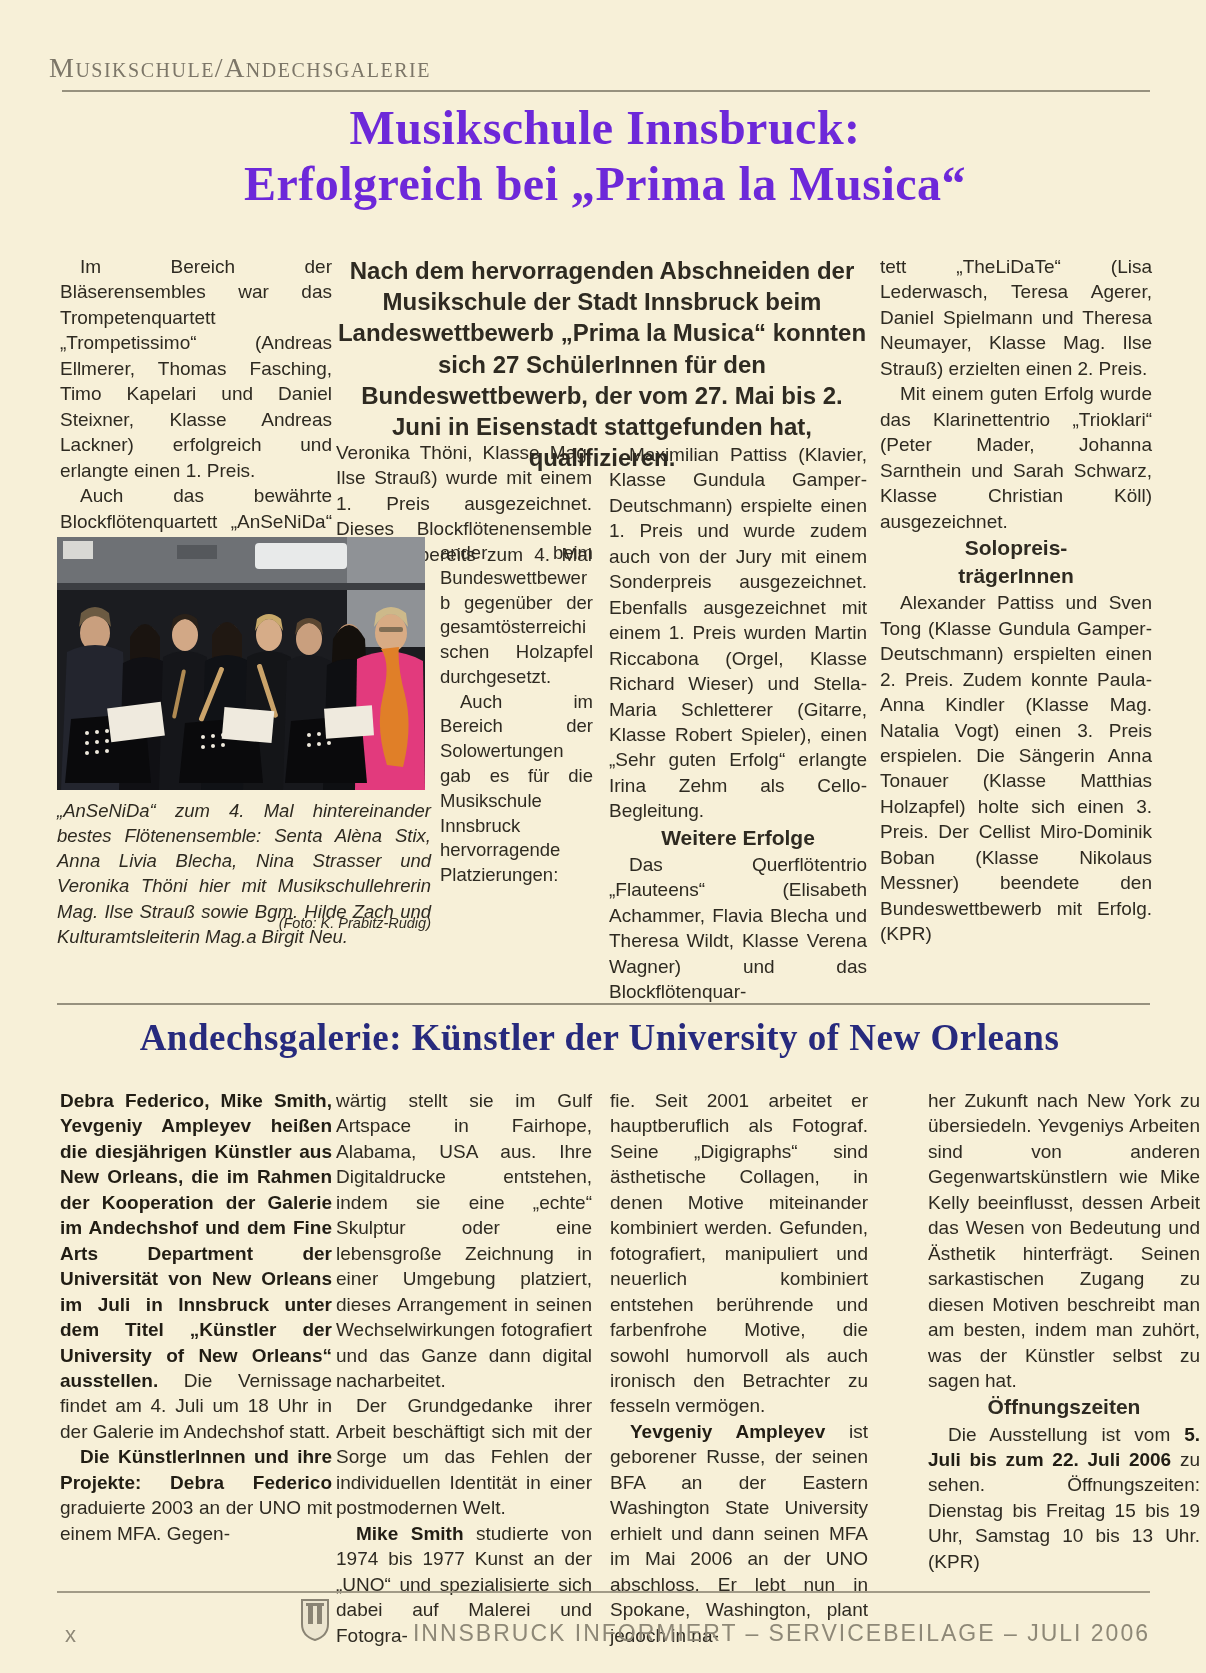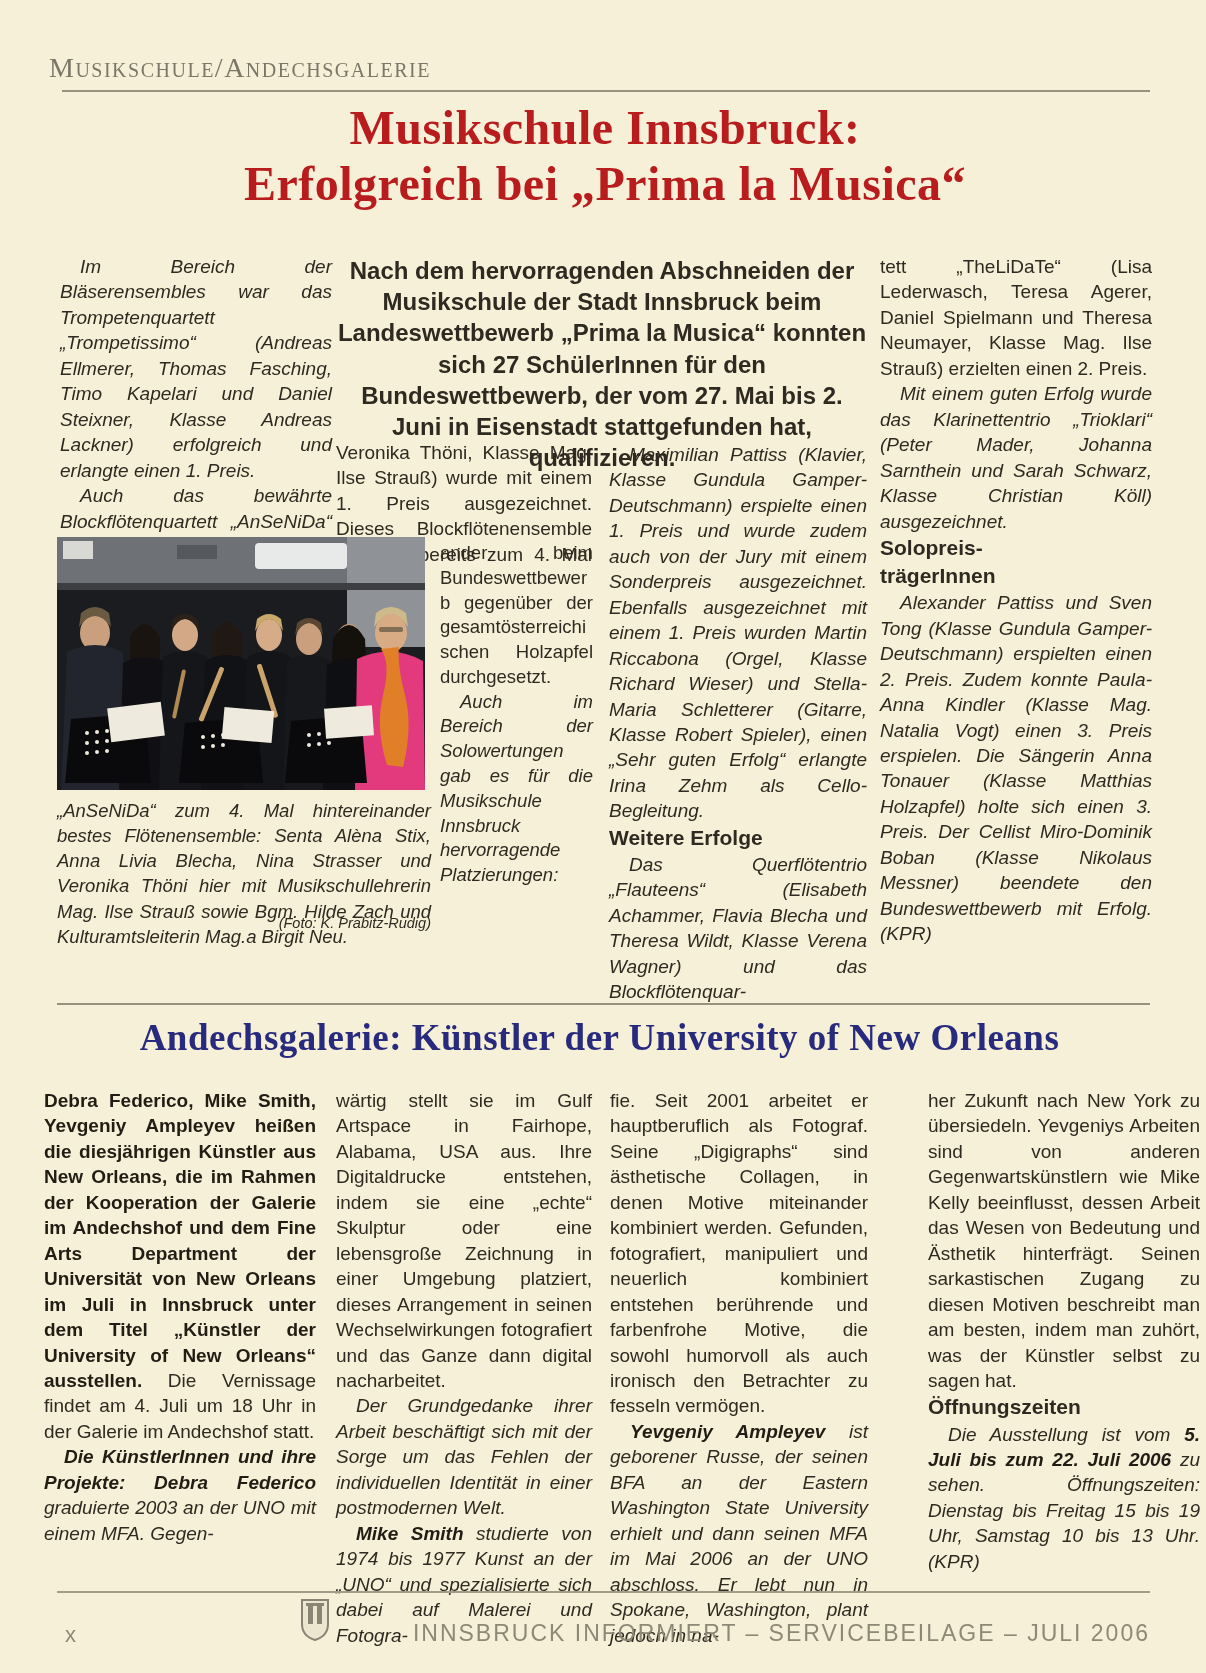--- a/index.html
+++ b/index.html
@@ -17,21 +17,21 @@
     font-family:"Liberation Serif", serif;
     font-variant:small-caps;
     font-size:28px;
     letter-spacing:1.5px;
     color:#7c7668;
   }
   .rule{height:2px;background:#97917e;}
   .title{
     font-family:"Liberation Serif", serif;
     font-weight:bold;
-    color:#b91c1c;
+    color:#6d28d9;
     font-size:48px;
     line-height:1.17;
     text-align:center;
     letter-spacing:0.5px;
   }
   .headline2{
     font-family:"Liberation Serif", serif;
     font-weight:bold;
     color:#272a7d;
     font-size:37px;
@@ -39,23 +39,24 @@
     letter-spacing:0.5px;
   }
   .lead{
     font-weight:bold;
     font-size:24px;
     line-height:1.3;
     text-align:center;
   }
   .col{font-size:19px;line-height:1.34;text-align:justify;hyphens:auto;overflow-wrap:break-word;}
   .col p{margin:0;}
-  .indent{text-indent:20px;font-style:italic;}
+  .indent{text-indent:20px;}
   .subhead{
     font-weight:bold;
+    text-align:center;
     font-size:21px;
     margin:12px 0 5px 0;
     white-space:pre-line;
     text-indent:0;
   }
   .caption{
     font-style:italic;
     font-size:18.5px;
     line-height:1.36;
     text-align:justify;
@@ -217,21 +218,21 @@
     <p class="indent">Mit einem guten Erfolg wurde das Klarinettentrio „Trioklari“ (Peter Mader, Johanna Sarnthein und Sarah Schwarz, Klasse Christian Köll) ausgezeichnet.</p>
     <p class="subhead">Solopreis-
 trägerInnen</p>
     <p class="indent">Alexander Pattiss und Sven Tong (Klasse Gundula Gamper-Deutschmann) erspielten einen 2. Preis. Zudem konnte Paula-Anna Kindler (Klasse Mag. Natalia Vogt) einen 3. Preis erspielen. Die Sängerin Anna Tonauer (Klasse Matthias Holzapfel) holte sich einen 3. Preis. Der Cellist Miro-Dominik Boban (Klasse Nikolaus Messner) beendete den Bundeswettbewerb mit Erfolg. (KPR)</p>
   </div>
 
   <div class="abs rule" style="left:57px;top:1003px;width:1093px;"></div>
 
   <div class="abs headline2" style="left:53px;top:1016px;width:1093px;">Andechsgalerie: Künstler der University of New Orleans</div>
 
-  <div class="abs col" style="left:44px;top:1088px;width:272px;">
+  <div class="abs col" style="left:60px;top:1088px;width:272px;">
     <p><b>Debra Federico, Mike Smith, Yevgeniy Ampleyev heißen die diesjährigen Künstler aus New Orleans, die im Rahmen der Kooperation der Galerie im Andechshof und dem Fine Arts Department der Universität von New Orleans im Juli in Innsbruck unter dem Titel „Künstler der University of New Orleans“ ausstellen.</b><span> Die Vernissage findet am 4. Juli um 18 Uhr in der Galerie im Andechshof statt.</span></p>
     <p class="indent"><b>Die KünstlerInnen und ihre Projekte: Debra Federico</b><span> graduierte 2003 an der UNO mit einem MFA. Gegen-</span></p>
   </div>
 
   <div class="abs col" style="left:336px;top:1088px;width:256px;">
     <p>wärtig stellt sie im Gulf Artspace in Fairhope, Alabama, USA aus. Ihre Digitaldrucke entstehen, indem sie eine „echte“ Skulptur oder eine lebensgroße Zeichnung in einer Umgebung platziert, dieses Arrangement in seinen Wechselwirkungen fotografiert und das Ganze dann digital nacharbeitet.</p>
     <p class="indent">Der Grundgedanke ihrer Arbeit beschäftigt sich mit der Sorge um das Fehlen der individuellen Identität in einer postmodernen Welt.</p>
     <p class="indent"><b>Mike Smith</b><span> studierte von 1974 bis 1977 Kunst an der „UNO“ und spezialisierte sich dabei auf Malerei und Fotogra-</span></p>
   </div>
 

